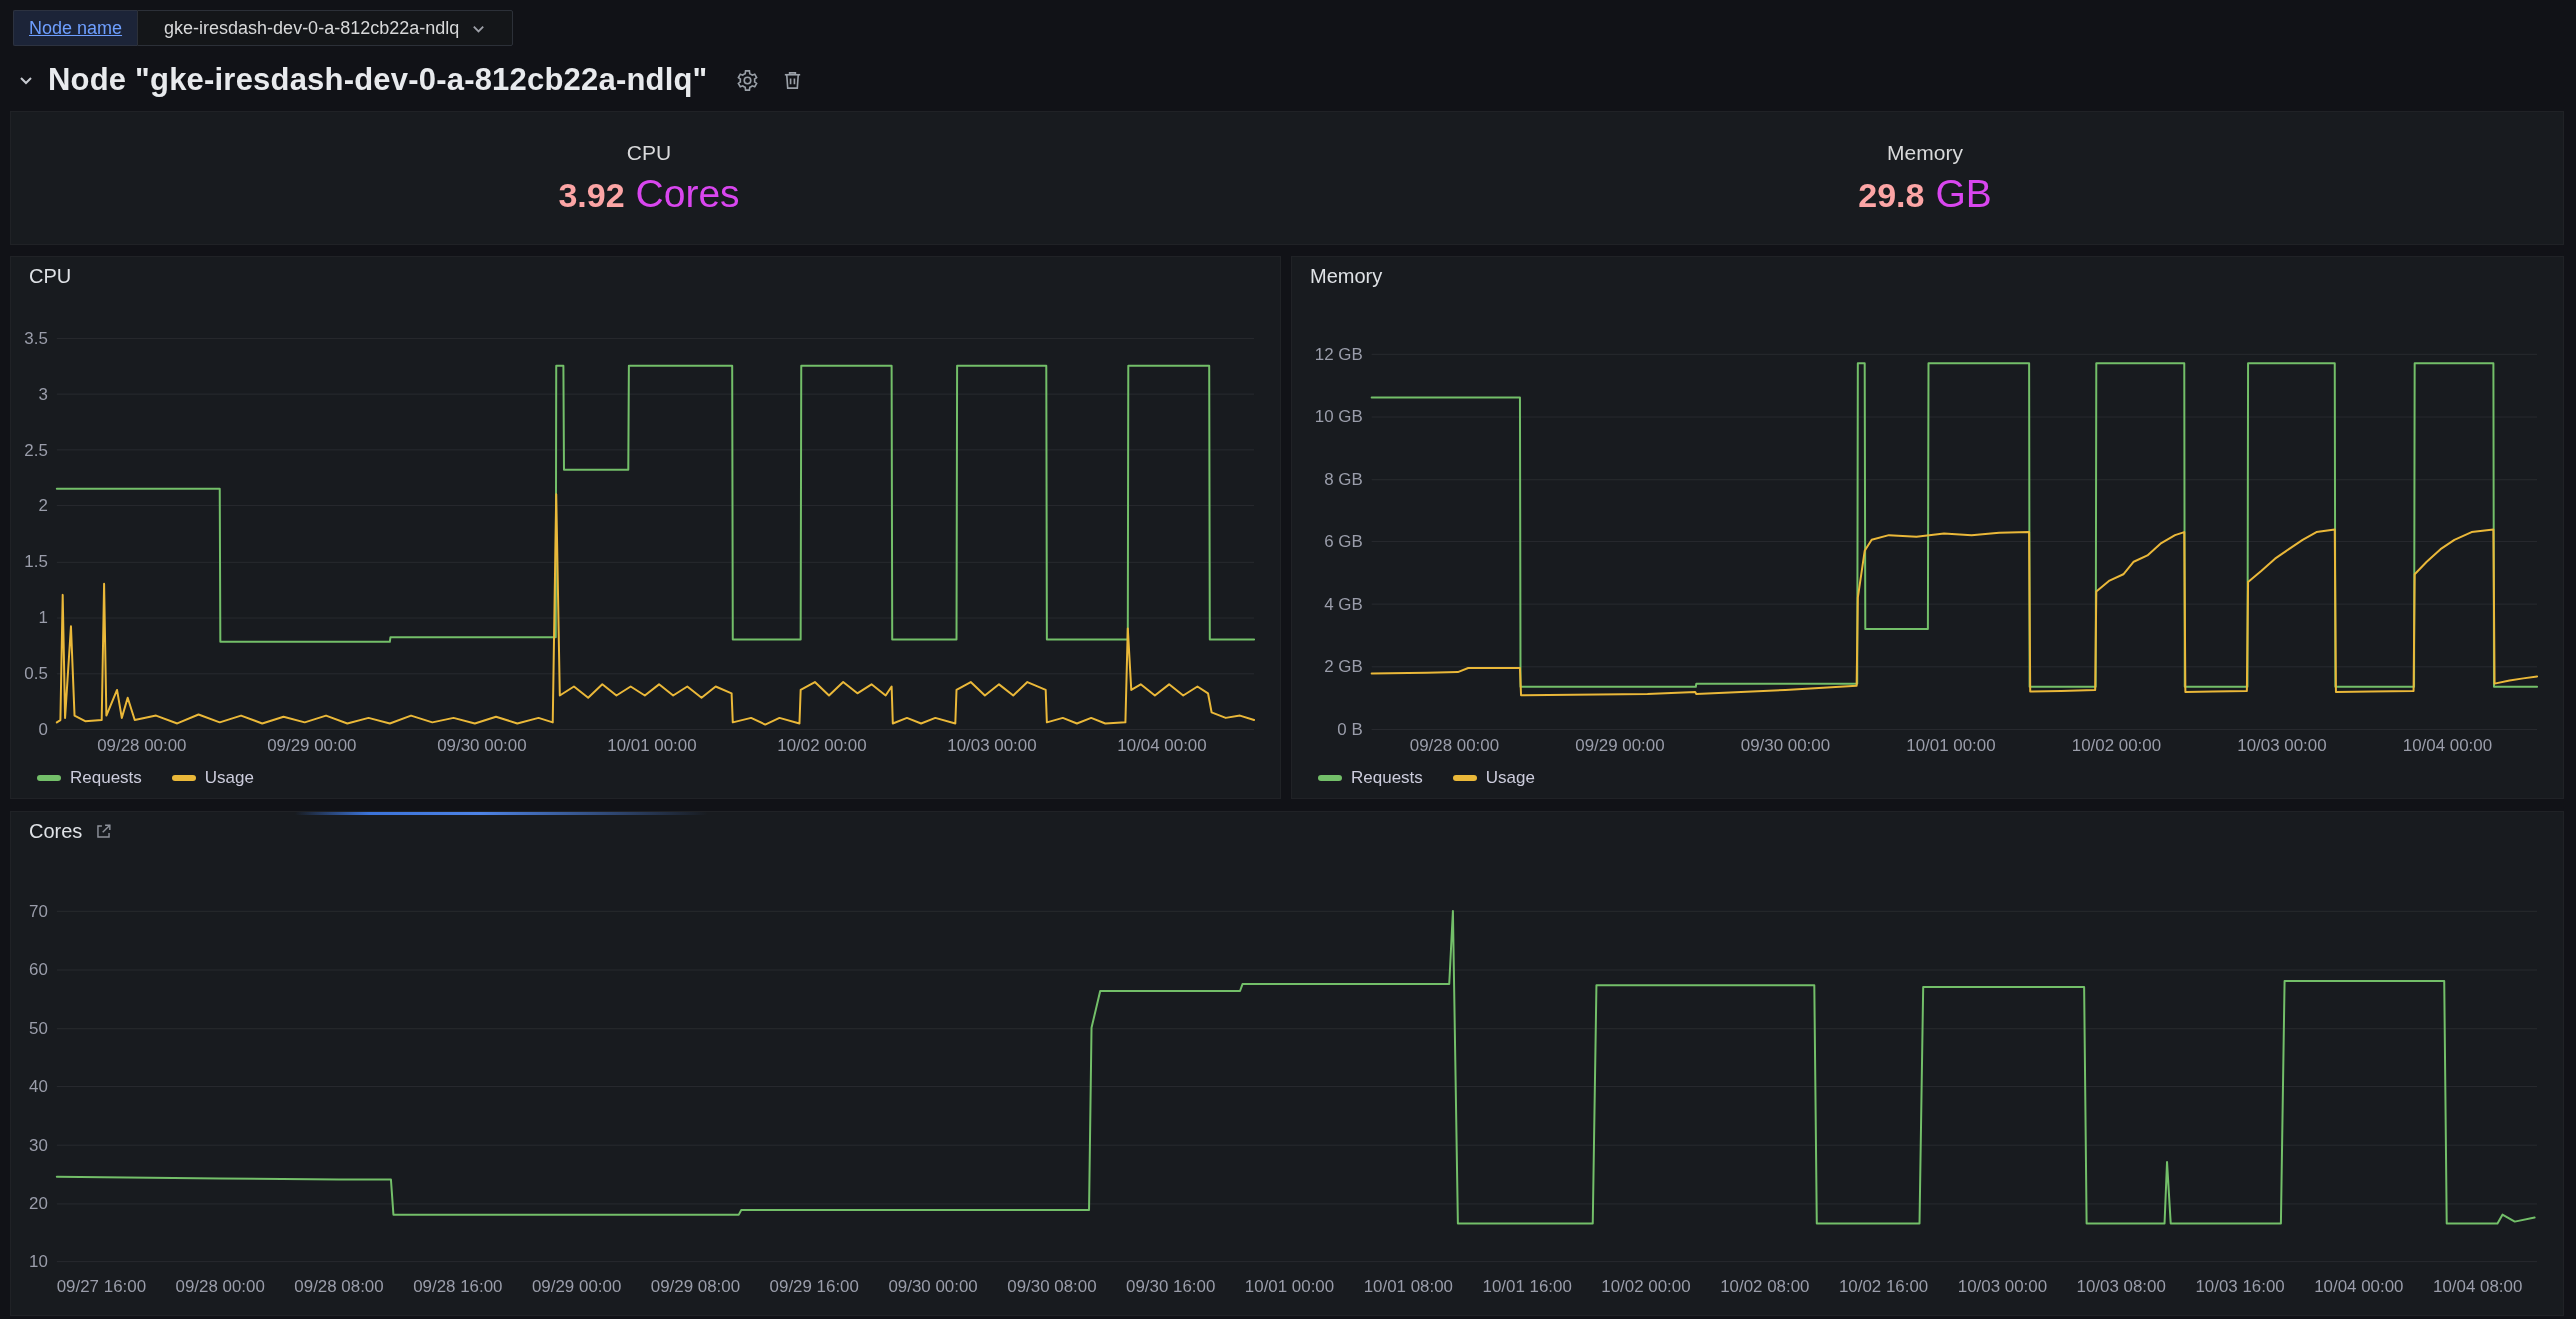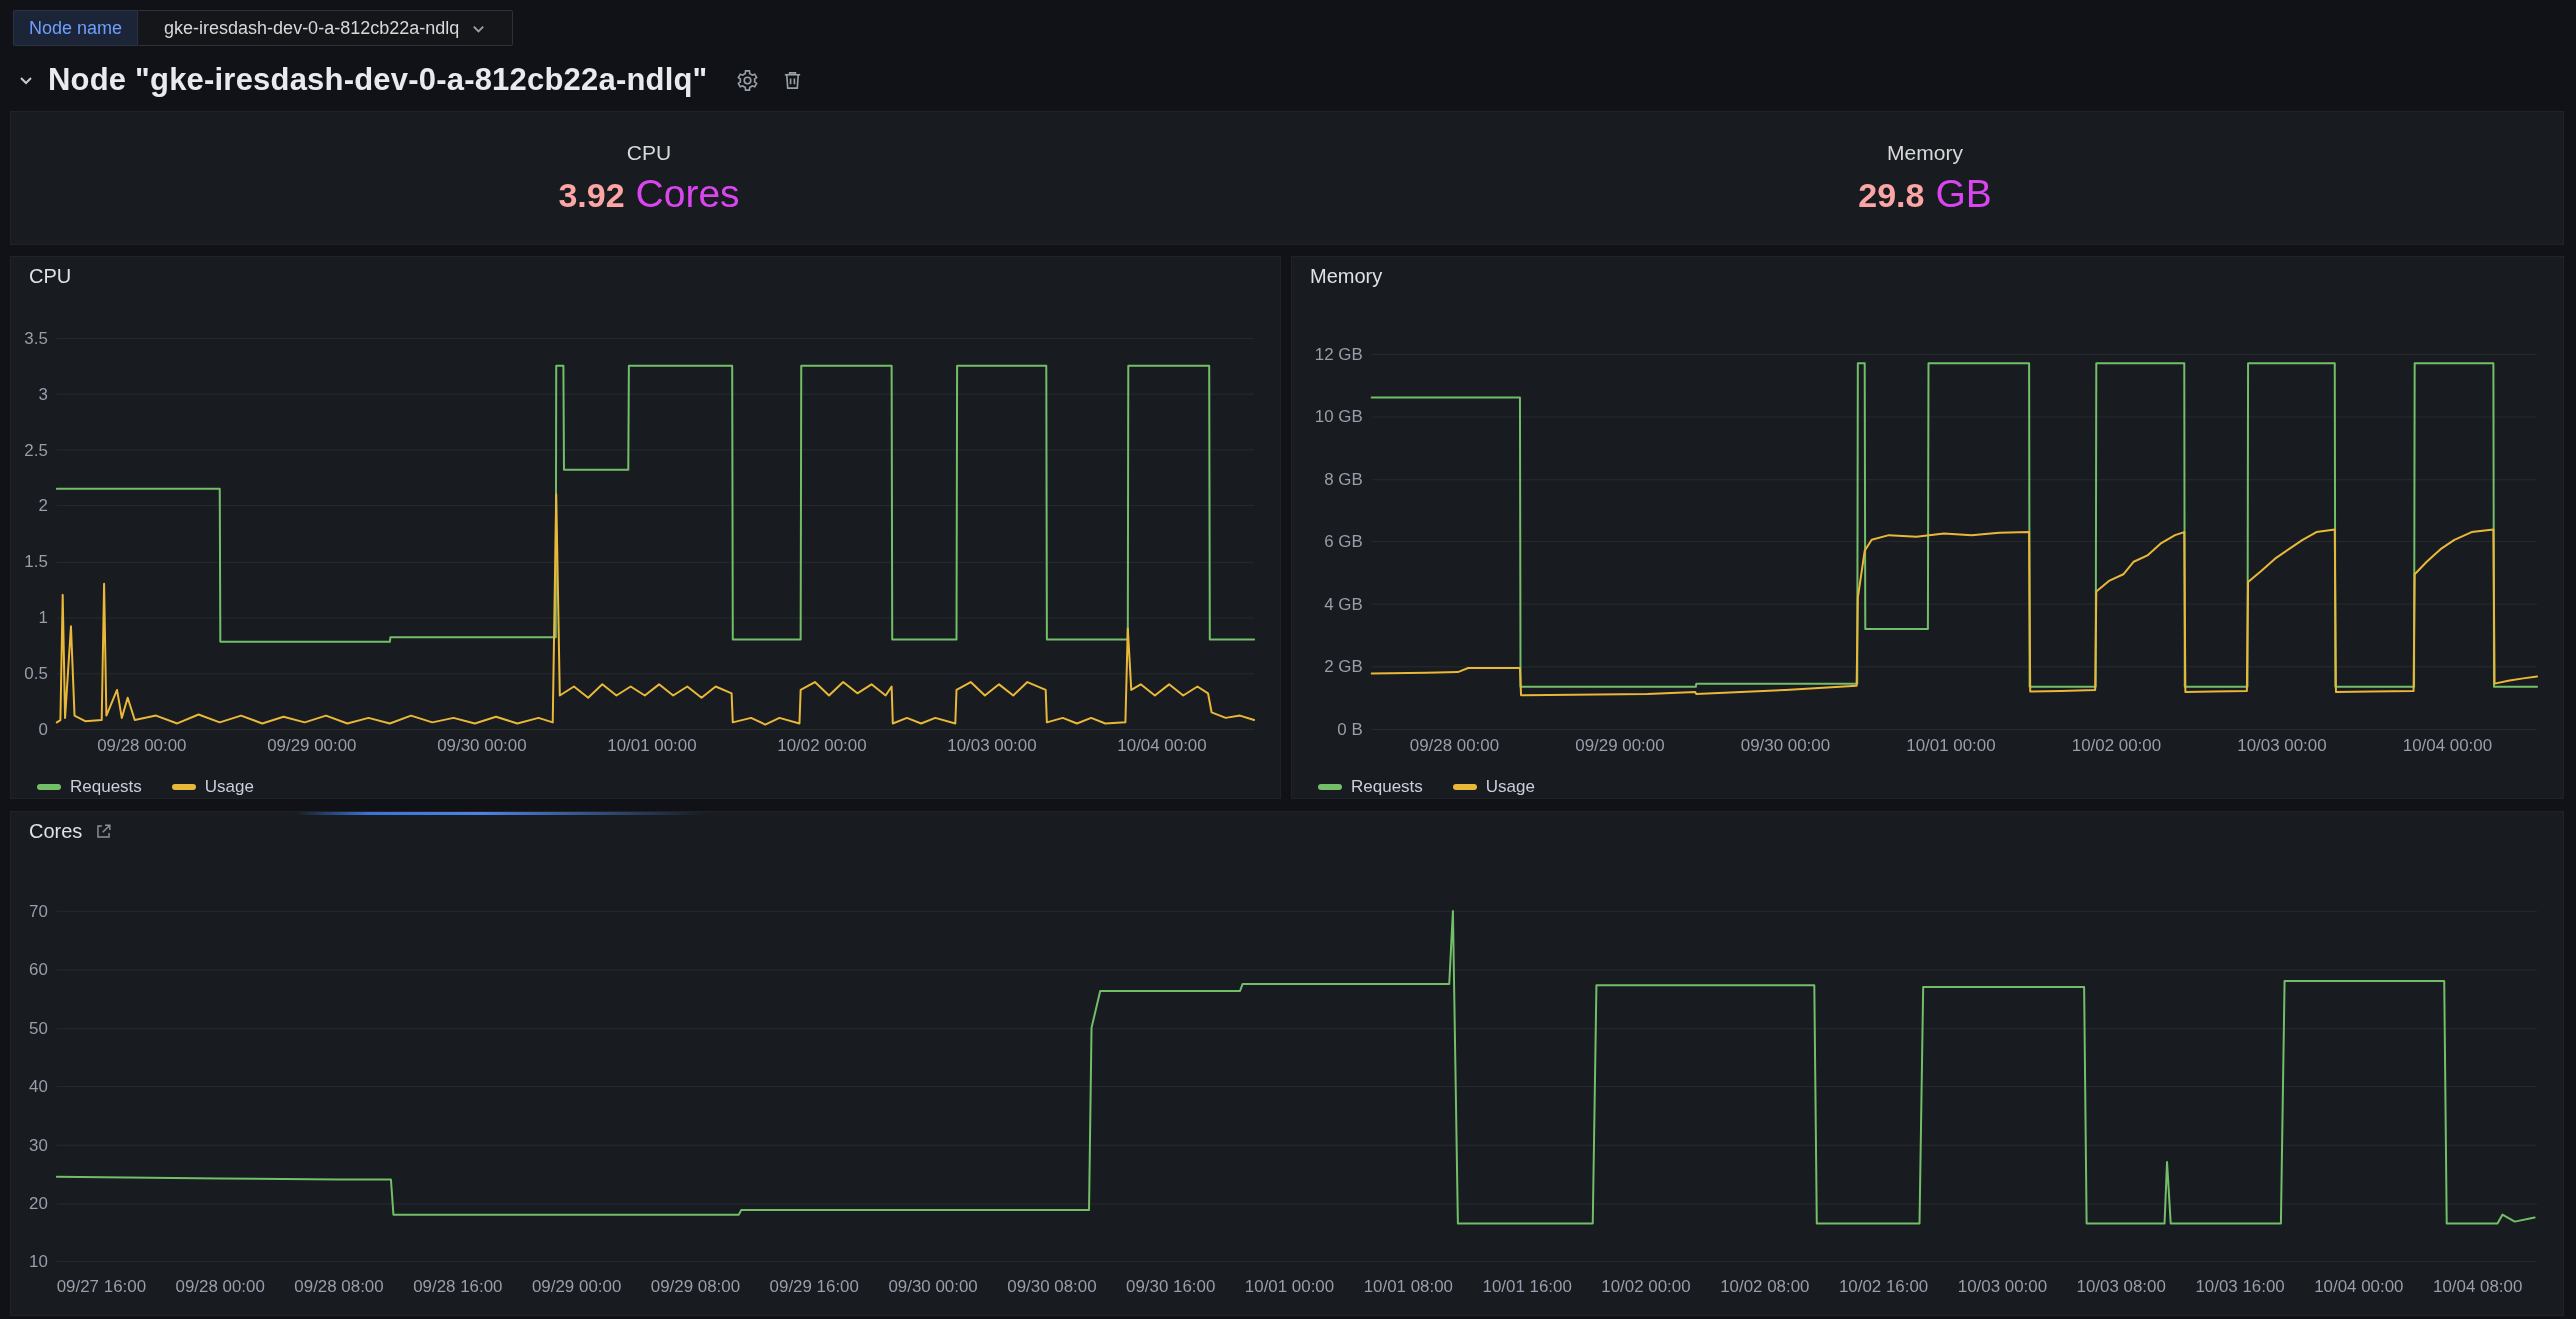--- a/index.html
+++ b/index.html
@@ -6,29 +6,29 @@
   body{width:2576px;height:1320px;position:relative;overflow:hidden;
        font-family:"Liberation Sans",sans-serif;color:#d8d9da;}
   .panel{position:absolute;background:#181b1f;border:1px solid #202226;border-radius:0;box-sizing:border-box;}
   .panel-title{height:38px;display:flex;align-items:center;padding:0 18px;gap:12px;
                font-size:20px;font-weight:500;color:#dfe2e6;cursor:pointer;}
   .title-icon{color:#8e929b;display:flex;align-items:center;}
   .chart-mount{position:absolute;left:8px;right:8px;top:38px;bottom:42px;}
   .chart-mount.no-legend{bottom:10px;}
   svg{display:block;}
   svg text{font-family:"Liberation Sans",sans-serif;font-size:17px;fill:#9a9daa;}
-  .legend{position:absolute;left:26px;bottom:1px;display:flex;gap:30px;align-items:center;}
+  .legend{position:absolute;left:26px;bottom:10px;display:flex;gap:30px;align-items:center;}
   .legend-item{display:flex;align-items:center;gap:9px;font-size:17px;color:#ccccdc;cursor:pointer;}
   .swatch{width:24px;height:6px;border-radius:3px;display:inline-block;}
 
   .topbar{position:absolute;left:13px;top:10px;display:flex;}
   .var-chip{display:flex;cursor:pointer;}
   .var-label{display:flex;align-items:center;height:36px;padding:0 15px;background:#1c2438;
              color:#6e9fff;font-size:18px;font-weight:500;border:1px solid #2c3240;border-right:none;
-             border-radius:2px 0 0 2px;box-sizing:border-box;}
+             border-radius:2px 0 0 2px;box-sizing:border-box;text-decoration:underline;}
   .var-value{display:flex;align-items:center;gap:12px;height:36px;padding:0 26px;background:#141619;
              color:#d8d9da;font-size:18px;border:1px solid #2c3038;border-radius:0 2px 2px 0;box-sizing:border-box;}
   .caret{color:#9da0a8;display:flex;align-items:center;}
 
   .row-header{position:absolute;left:18px;top:62px;height:36px;display:flex;align-items:center;gap:14px;cursor:pointer;}
   .row-caret{color:#c7cad1;display:flex;align-items:center;}
   .row-title{font-size:31px;font-weight:700;color:#e8eaed;letter-spacing:0.2px;}
   .icon-btn{background:none;border:none;padding:4px;margin:0;color:#9aa0a8;cursor:pointer;display:flex;align-items:center;}
   .icon-btn:first-of-type{margin-left:10px;}
 

